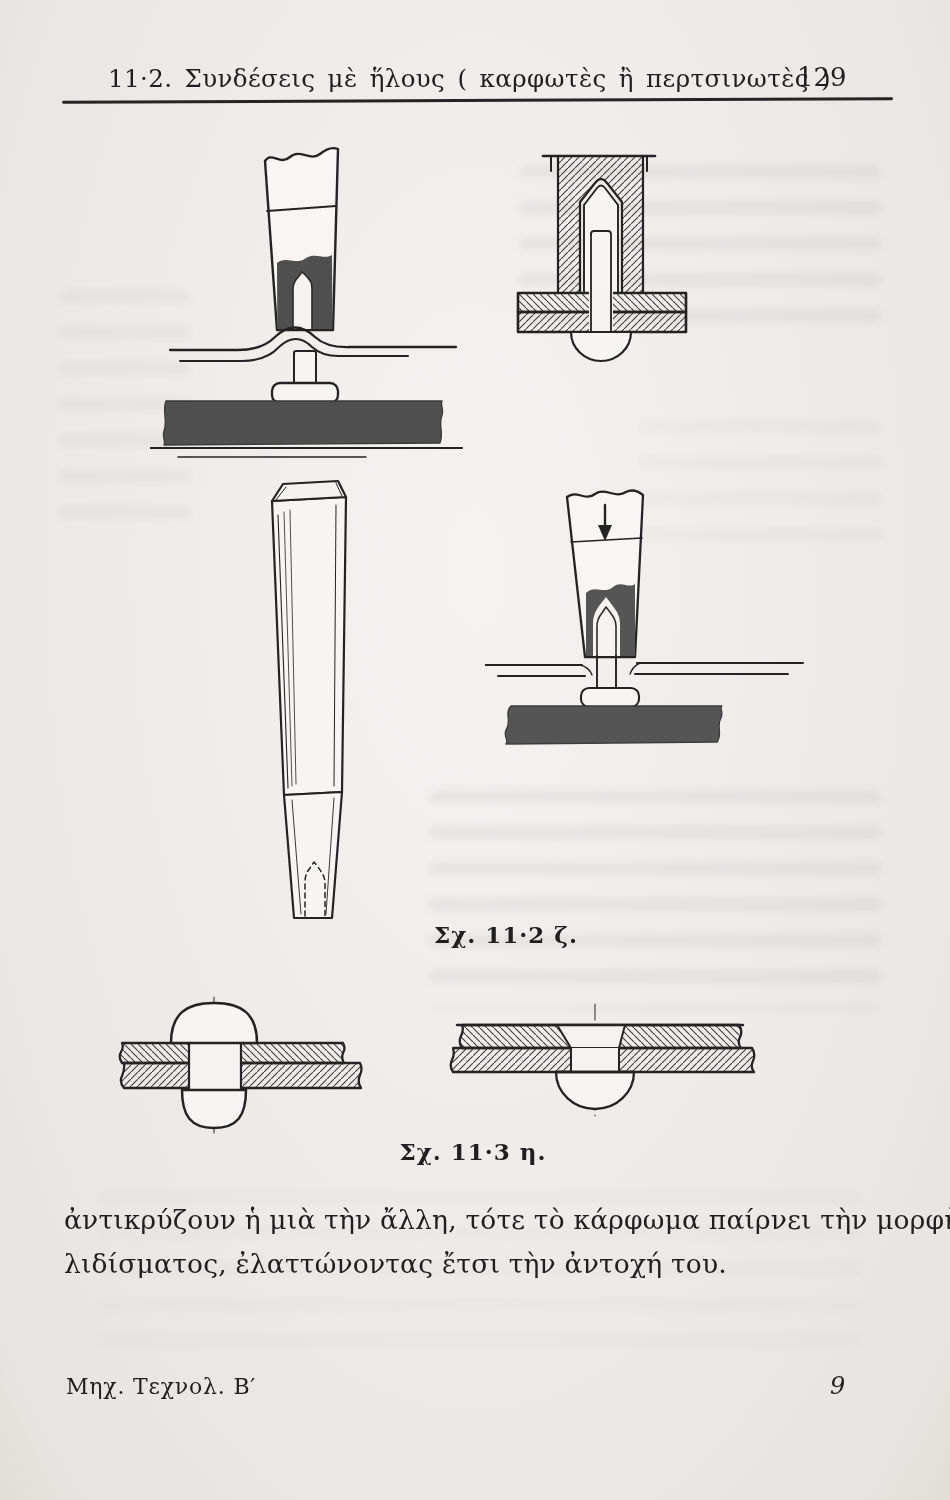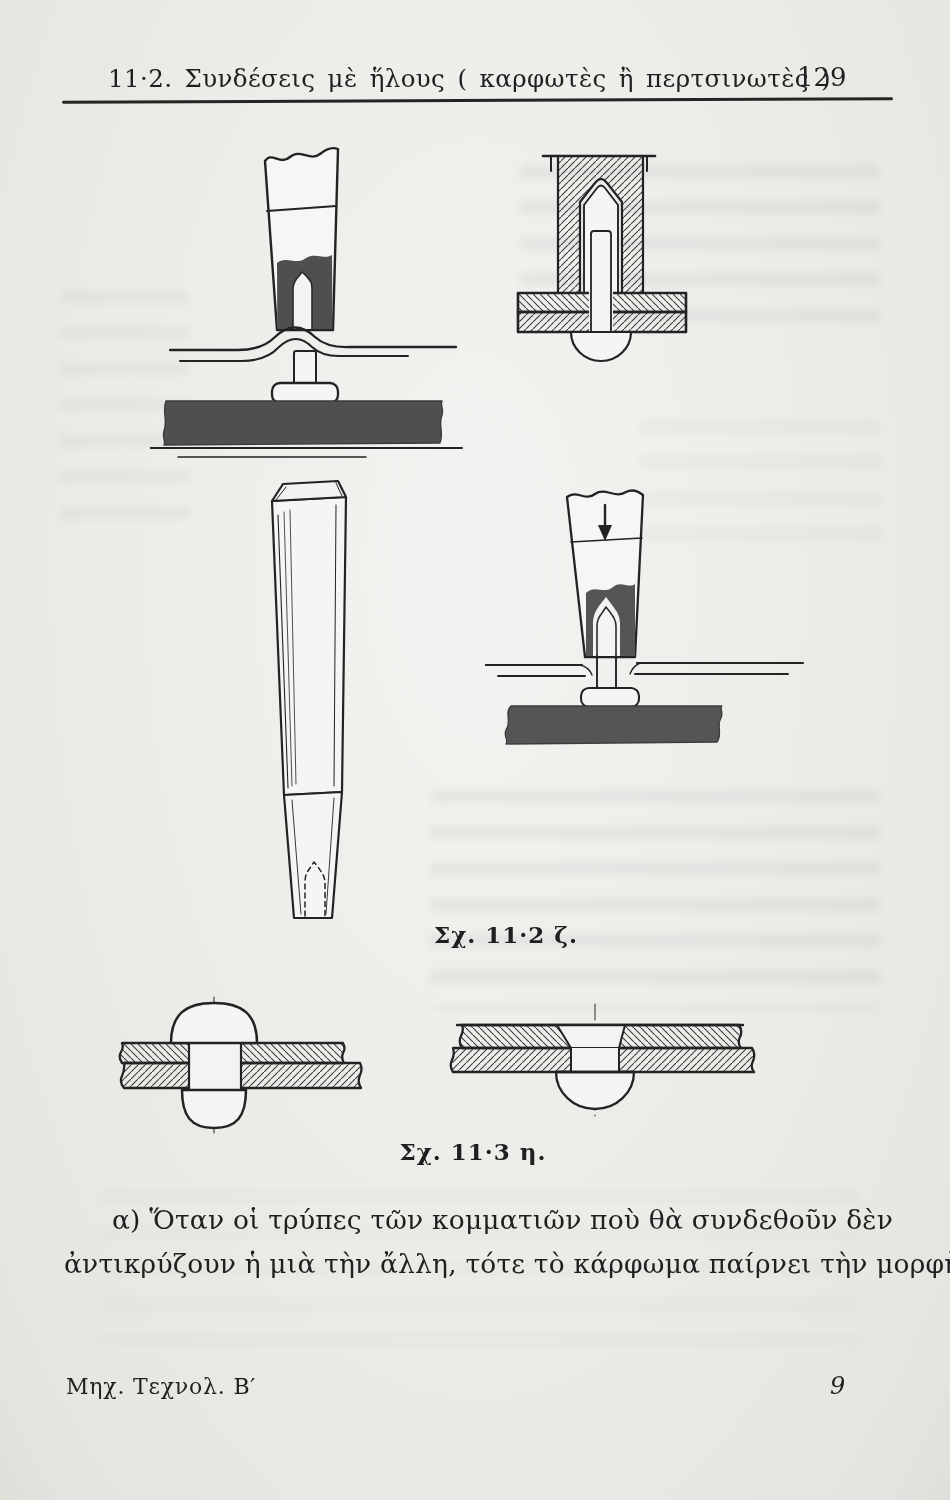--- a/index.html
+++ b/index.html
@@ -225,20 +225,20 @@
       <path d="M12,25 H298" stroke-width="2.4"></path>
 
       <path d="M111,72 A39,37 0 0 0 189,72 Z" fill="#f6f5f3" stroke-width="2.3"></path>
       <path d="M111,72 H189" stroke-width="2.3"></path>
     </g>
   </svg>
 
   <div class="abs caption caption-eta">Σχ. 11·3 η.</div>
 
   <div class="abs paragraph">
-    <div class="para-line first">α) Ὅταν οἱ τρύπες τῶν κομματιῶν ποὺ θὰ συνδεθοῦν δὲν</div>
     <div class="para-line">ἀντικρύζουν ἡ μιὰ τὴν ἄλλη, τότε τὸ κάρφωμα παίρνει τὴν μορφὴ</div>
+    <div class="para-line last">λιδίσματος, ἐλαττώνοντας ἔτσι τὴν ἀντοχή του.</div>
   </div>
 
   <div class="abs footer-left">Μηχ. Τεχνολ. Β′</div>
   <div class="abs footer-right">9</div>
 
 </div>
 
 </body></html>

